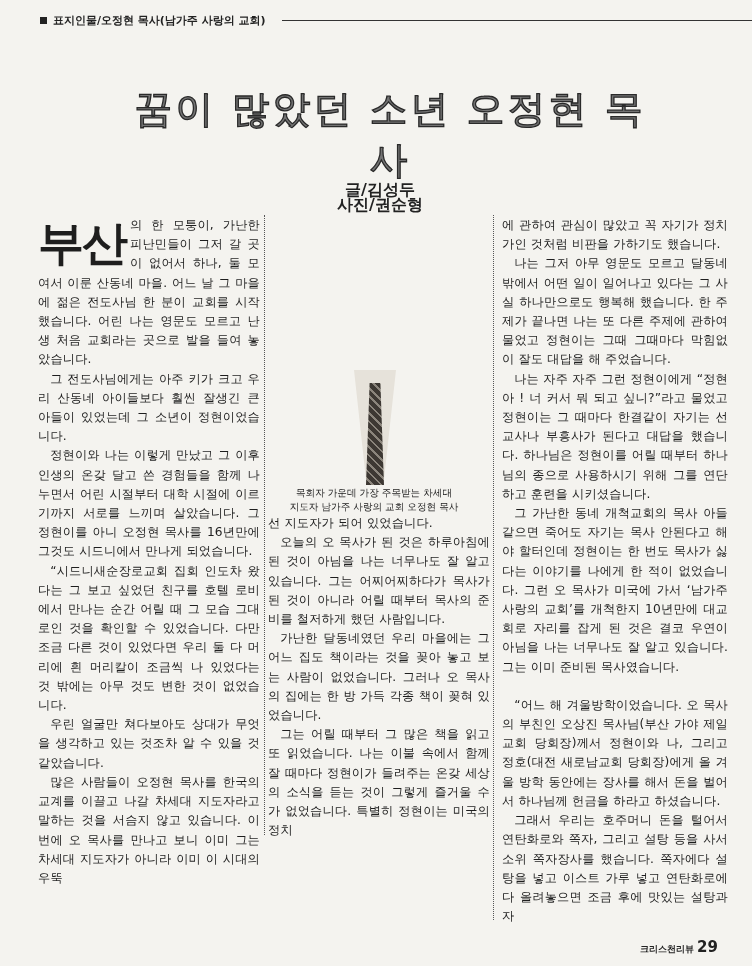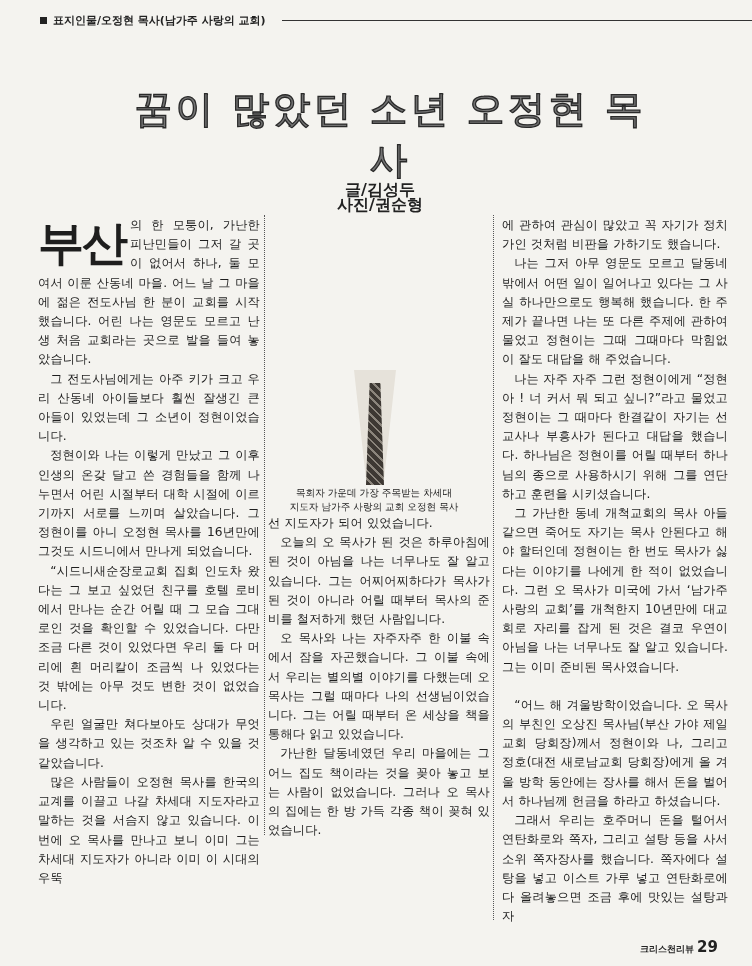--- a/index.html
+++ b/index.html
@@ -104,22 +104,22 @@
   <div class="tie"></div>
 </div>
 <div class="caption">
   <div>목회자 가운데 가장 주목받는 차세대</div>
   <div>지도자 남가주 사랑의 교회 오정현 목사</div>
 </div>
 
 <div class="col col2">
   <p class="noindent">선 지도자가 되어 있었습니다.</p>
   <p>오늘의 오 목사가 된 것은 하루아침에 된 것이 아님을 나는 너무나도 잘 알고 있습니다. 그는 어찌어찌하다가 목사가 된 것이 아니라 어릴 때부터 목사의 준비를 철저하게 했던 사람입니다.</p>
-  <p>오 목사와 나는 자주자주 한 이불 속에서 잠을 자곤했습니다. 그 이불 속에서 우리는 별의별 이야기를 다했는데 오 목사는 그럴 때마다 나의 선생님이었습니다. 그는 어릴 때부터 온 세상을 책을 통해다 읽고 있었습니다.</p>
   <p>가난한 달동네였던 우리 마을에는 그 어느 집도 책이라는 것을 꽂아 놓고 보는 사람이 없었습니다. 그러나 오 목사의 집에는 한 방 가득 각종 책이 꽂혀 있었습니다.</p>
+  <p>그는 어릴 때부터 그 많은 책을 읽고 또 읽었습니다. 나는 이불 속에서 함께 잘 때마다 정현이가 들려주는 온갖 세상의 소식을 듣는 것이 그렇게 즐거울 수가 없었습니다. 특별히 정현이는 미국의 정치</p>
 </div>
 
 <div class="vsep" style="left:493px;height:705px;"></div>
 
 <div class="col col3">
   <p class="noindent">에 관하여 관심이 많았고 꼭 자기가 정치가인 것처럼 비판을 가하기도 했습니다.</p>
   <p>나는 그저 아무 영문도 모르고 달동네 밖에서 어떤 일이 일어나고 있다는 그 사실 하나만으로도 행복해 했습니다. 한 주제가 끝나면 나는 또 다른 주제에 관하여 물었고 정현이는 그때 그때마다 막힘없이 잘도 대답을 해 주었습니다.</p>
   <p>나는 자주 자주 그런 정현이에게 “정현아 ! 너 커서 뭐 되고 싶니?”라고 물었고 정현이는 그 때마다 한결같이 자기는 선교사나 부흥사가 된다고 대답을 했습니다. 하나님은 정현이를 어릴 때부터 하나님의 종으로 사용하시기 위해 그를 연단하고 훈련을 시키셨습니다.</p>
   <p>그 가난한 동네 개척교회의 목사 아들 같으면 죽어도 자기는 목사 안된다고 해야 할터인데 정현이는 한 번도 목사가 싫다는 이야기를 나에게 한 적이 없었습니다. 그런 오 목사가 미국에 가서 ‘남가주 사랑의 교회’를 개척한지 10년만에 대교회로 자리를 잡게 된 것은 결코 우연이 아님을 나는 너무나도 잘 알고 있습니다. 그는 이미 준비된 목사였습니다.</p>
   <p style="margin-top:19px;">“어느 해 겨울방학이었습니다. 오 목사의 부친인 오상진 목사님(부산 가야 제일교회 당회장)께서 정현이와 나, 그리고 정호(대전 새로남교회 당회장)에게 올 겨울 방학 동안에는 장사를 해서 돈을 벌어서 하나님께 헌금을 하라고 하셨습니다.</p>

